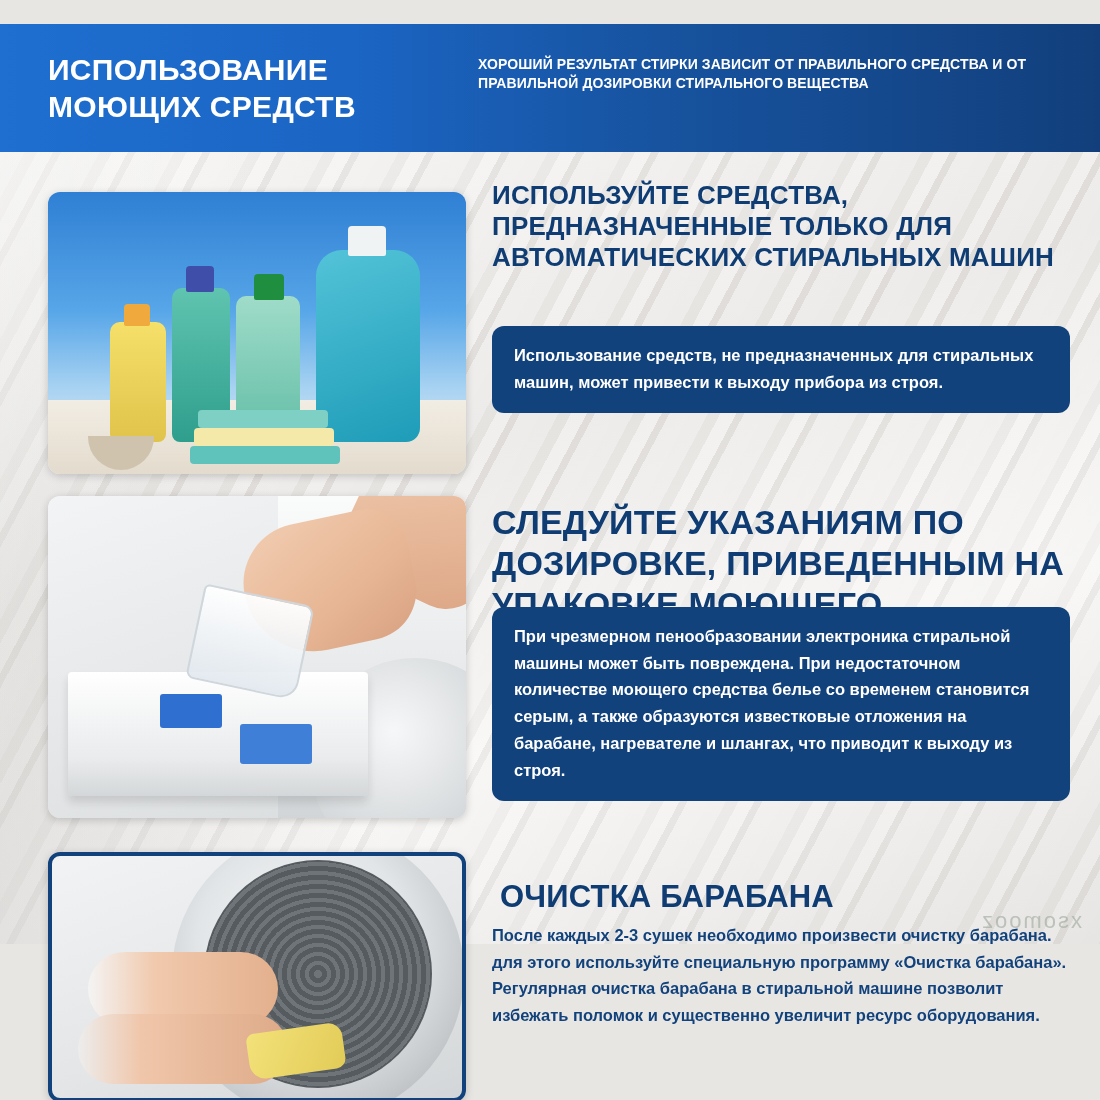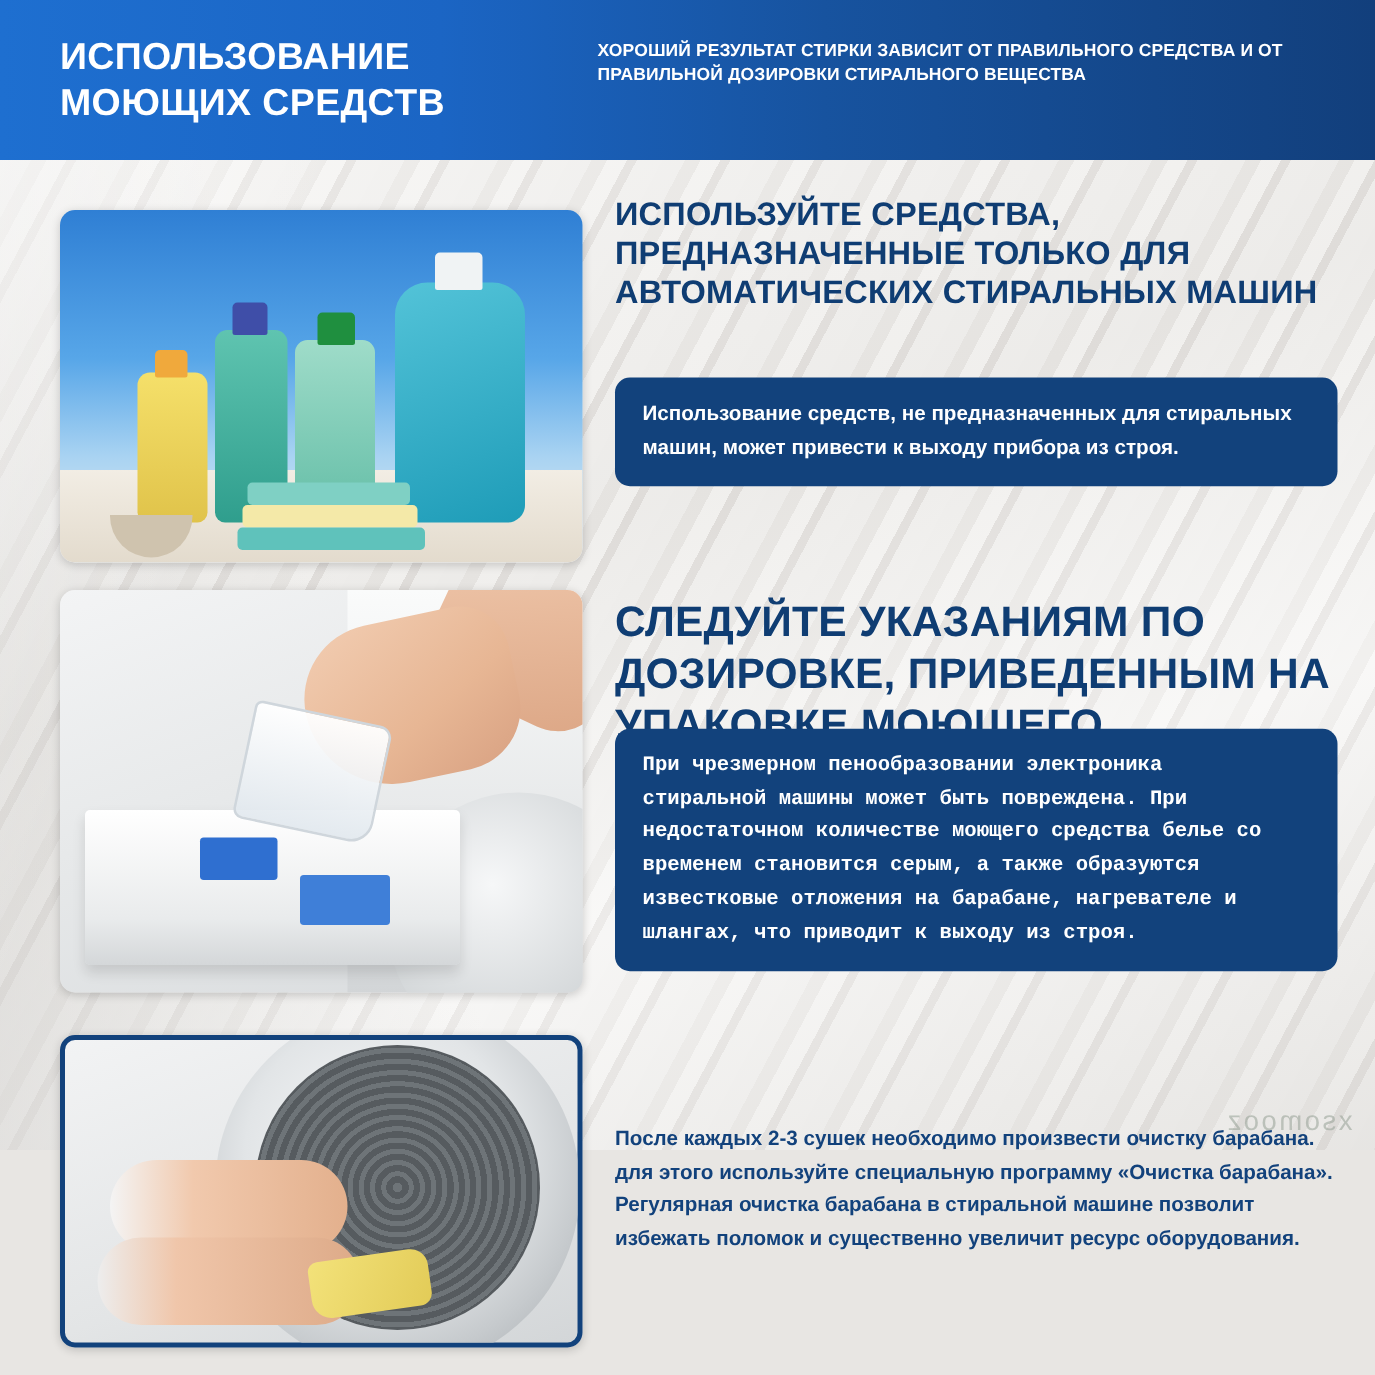--- a/index.html
+++ b/index.html
@@ -16,20 +16,21 @@
       linear-gradient(112deg, rgba(255,255,255,0.55) 0%, rgba(255,255,255,0) 22%),
       linear-gradient(72deg, rgba(200,198,195,0.45) 0%, rgba(255,255,255,0) 30%),
       linear-gradient(160deg, rgba(255,255,255,0.5) 0%, rgba(225,223,220,0.2) 45%, rgba(255,255,255,0.45) 70%, rgba(214,212,209,0.35) 100%),
       repeating-linear-gradient(118deg,
         #efeeec 0px, #efeeec 16px,
         #e6e4e1 16px, #e6e4e1 27px,
         #f4f3f1 27px, #f4f3f1 41px,
         #dedbd8 41px, #dedbd8 48px,
         #f0efed 48px, #f0efed 66px),
       #eceae7;
+    margin-top: 24px;
   }
   
   .header {
     position: absolute; top: 0; left: 0;
     width: 1100px; height: 128px;
     background: linear-gradient(90deg, #1e6fd0 0%, #1b65c4 32%, #17539f 60%, #123f7c 100%);
     display: flex; align-items: flex-start;
     padding: 28px 40px 0 48px;
   }
   .header-title {
@@ -121,21 +122,21 @@
   .p3-hand1 { position:absolute; left: 36px; top: 96px; width: 190px; height: 74px;
               background: linear-gradient(90deg,#f4f4f4 0%, #f1c9ad 35%, #e3b08d 100%); border-radius: 38px; }
   .p3-hand2 { position:absolute; left: 26px; top: 158px; width: 210px; height: 70px;
               background: linear-gradient(90deg,#ededed 0%, #f0c6aa 30%, #ddaa88 100%); border-radius: 36px; }
   .p3-cloth { position:absolute; left: 196px; top: 172px; width: 96px; height: 46px;
               background: linear-gradient(120deg,#f3e27a,#e2cb57); border-radius: 8px 14px 10px 16px; transform: rotate(-8deg); }
   
   .h1 { left: 492px; top: 156px; width: 578px; font-size: 26px; }
   .n1 { left: 492px; top: 302px; width: 578px; }
   .h2 { left: 492px; top: 478px; width: 578px; font-size: 34px; }
-  .n2 { left: 492px; top: 583px; width: 578px; font-family: Liberation Mono, monospace; }
+  .n2 { left: 492px; top: 583px; width: 578px; }
   .h3 { left: 500px; top: 854px; width: 570px; font-size: 31px; }
   .n3 { left: 492px; top: 898px; width: 578px; background: transparent; color: #12427c; padding: 0; }
   .watermark {
     position: absolute; right: 18px; bottom: 10px;
     color: rgba(150,160,150,0.55); font-size: 22px; letter-spacing: 2px;
     transform: scaleX(-1);
   }
 </style>
 </head>
 <body>
@@ -184,16 +185,17 @@
   <div class="note n2">При чрезмерном пенообразовании электроника стиральной машины может быть повреждена. При недостаточном количестве моющего средства белье со временем становится серым, а также образуются известковые отложения на барабане, нагревателе и шлангах, что приводит к выходу из строя.</div>
 
   <div class="photo p3">
     <div class="p3-drumring"></div>
     <div class="p3-drum"></div>
     <div class="p3-hand1"></div>
     <div class="p3-hand2"></div>
     <div class="p3-cloth"></div>
   </div>
 
+  <div class="heading h3">ОЧИСТКА БАРАБАНА</div>
   <div class="note n3">После каждых 2-3 сушек необходимо произвести очистку барабана. для этого используйте специальную программу «Очистка барабана». Регулярная очистка барабана в стиральной машине позволит избежать поломок и существенно увеличит ресурс оборудования.</div>
 
   <div class="watermark">xsomooz</div>
 </div>
 
 </body></html>

